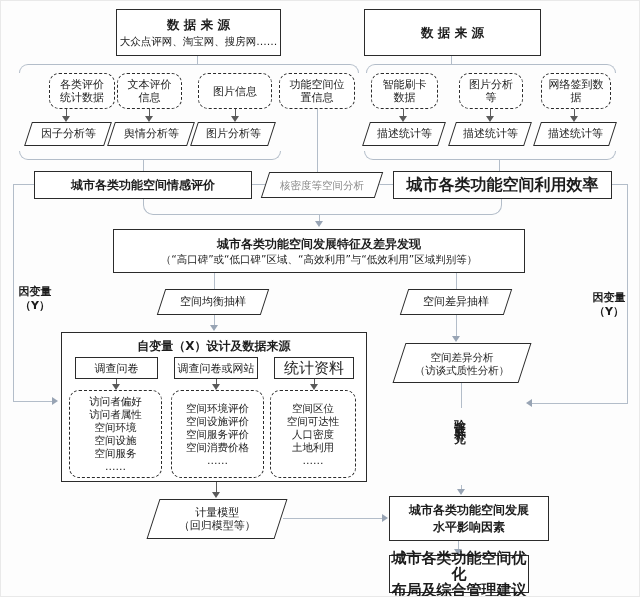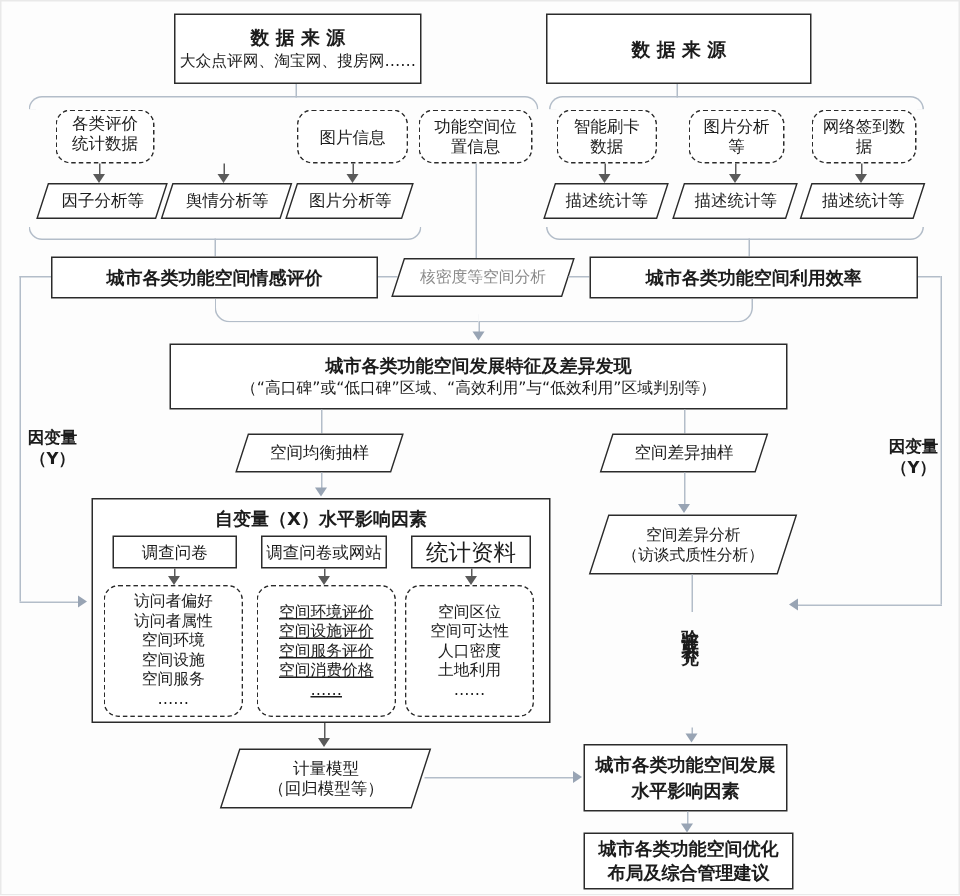--- a/index.html
+++ b/index.html
@@ -54,22 +54,25 @@
   </div>
   <div class="sbox" style="left:363px;top:8px;width:177px;height:47px;">
     <div class="src-title">数 据 来 源</div>
   </div>
 
   <div class="vl" style="left:196px;top:55px;height:9px;"></div>
   <div class="vl" style="left:450px;top:55px;height:9px;"></div>
   <div class="brace-up" style="left:18px;top:63px;width:340px;"></div>
   <div class="brace-up" style="left:365px;top:63px;width:250px;"></div>
 
-  <div class="dash" style="left:36px;top:72px;width:66px;height:36px;padding:0 8px;font-family:Liberation Mono, monospace;">
+  <div class="dash" style="left:48px;top:72px;width:66px;height:36px;padding:0 8px;">
       <span>各类评价统计数据</span>
+    </div>
+  <div class="dash" style="left:116px;top:72px;width:65px;height:36px;padding:0 8px;">
+      <span>文本评价信息</span>
     </div>
   <div class="dash" style="left:197px;top:72px;width:74px;height:36px;padding:0 8px;">
       <span>图片信息</span>
     </div>
   <div class="dash" style="left:278px;top:72px;width:76px;height:36px;padding:0 8px;">
       <span>功能空间位置信息</span>
     </div>
   <div class="dash" style="left:370px;top:72px;width:67px;height:36px;padding:0 8px;">
       <span>智能刷卡数据</span>
     </div>
@@ -121,21 +124,21 @@
 
   <div class="sbox" style="left:33px;top:170px;width:218px;height:28px;">
     <div class="t-bold" style="font-size:12px;">城市各类功能空间情感评价</div>
   </div>
   <div class="hl" style="left:251px;top:183px;width:13px;"></div>
   <div class="para" style="left:264px;top:171px;width:114px;height:26px;">
     <span class="gray-txt" style="font-size:10.5px;">核密度等空间分析</span>
   </div>
   <div class="hl" style="left:378px;top:183px;width:14px;"></div>
   <div class="sbox" style="left:392px;top:170px;width:219px;height:28px;">
-    <div class="t-bold" style="font-size:12px;">城市各类功能空间利用效率</div>
+    <div class="t-bold" style="font-size:16px;">城市各类功能空间利用效率</div>
   </div>
 
   <div class="elbow-l" style="left:142px;top:198px;width:176px;height:16px;"></div>
   <div class="elbow-r" style="left:318px;top:198px;width:183px;height:16px;"></div>
   <div class="vl" style="left:318px;top:213px;height:8px;"></div>
   <div class="ah-d" style="left:314px;top:220px;"></div>
 
   <div class="sbox" style="left:112px;top:228px;width:412px;height:44px;">
     <div class="t-bold" style="font-size:12px;line-height:16px;">城市各类功能空间发展特征及差异发现</div>
     <div style="font-size:10.5px;line-height:14px;">（“高口碑”或“低口碑”区域、“高效利用”与“低效利用”区域判别等）</div>
@@ -155,21 +158,21 @@
   <div class="para" style="left:403px;top:288px;width:104px;height:26px;">
       <span>空间差异抽样</span>
     </div>
 
   <div class="vl" style="left:213px;top:314px;height:11px;"></div>
   <div class="ah-d" style="left:209px;top:324px;"></div>
   <div class="vl" style="left:455px;top:314px;height:22px;"></div>
   <div class="ah-d" style="left:451px;top:335px;"></div>
 
   <div class="sbox" style="left:60px;top:331px;width:306px;height:150px;justify-content:flex-start;">
-    <div class="t-bold" style="font-size:12px;margin-top:5px;">自变量（X）水平影响因素</div>
+    <div class="t-bold" style="font-size:12px;margin-top:5px;">自变量（X）设计及数据来源</div>
   </div>
   <div class="sbox" style="left:74px;top:356px;width:83px;height:22px;">
       <div style="font-size:11px;">调查问卷</div>
     </div>
   <div class="sbox" style="left:173px;top:356px;width:84px;height:22px;">
       <div style="font-size:11px;">调查问卷或网站</div>
     </div>
   <div class="sbox" style="left:273px;top:356px;width:80px;height:22px;">
       <div style="font-size:15px;">统计资料</div>
     </div>
@@ -180,21 +183,21 @@
   <div class="ah-d dk" style="left:211px;top:383px;"></div>
   <div class="vl dk" style="left:313px;top:378px;height:6px;"></div>
   <div class="ah-d dk" style="left:309px;top:383px;"></div>
 
   <div class="dash pre" style="left:68px;top:389px;width:93px;height:88px;font-size:10.5px;line-height:13px;">访问者偏好
 访问者属性
 空间环境
 空间设施
 空间服务
 ……</div>
-  <div class="dash pre" style="left:170px;top:389px;width:93px;height:88px;font-size:10.5px;line-height:13px;text-decoration:underline;">空间环境评价
+  <div class="dash pre" style="left:170px;top:389px;width:93px;height:88px;font-size:10.5px;line-height:13px;">空间环境评价
 空间设施评价
 空间服务评价
 空间消费价格
 ……</div>
   <div class="dash pre" style="left:269px;top:389px;width:86px;height:88px;font-size:10.5px;line-height:13px;">空间区位
 空间可达性
 人口密度
 土地利用
 ……</div>
 
@@ -221,26 +224,26 @@
   <div class="vl dk" style="left:215px;top:481px;height:11px;"></div>
   <div class="ah-d dk" style="left:211px;top:491px;"></div>
   <div class="para" style="left:152px;top:498px;width:128px;height:40px;">
     <span class="pre" style="font-size:11px;">计量模型
 （回归模型等）</span>
   </div>
 
   <div class="hl" style="left:282px;top:517px;width:100px;"></div>
   <div class="ah-r" style="left:381px;top:513px;"></div>
 
-  <div class="sbox" style="left:388px;top:495px;width:136px;height:45px;">
+  <div class="sbox" style="left:388px;top:495px;width:160px;height:45px;">
     <div class="t-bold pre" style="font-size:12px;line-height:17px;">城市各类功能空间发展
 水平影响因素</div>
   </div>
 
   <div class="vl" style="left:457px;top:540px;height:9px;"></div>
   <div class="ah-d" style="left:453px;top:548px;"></div>
 
   <div class="sbox" style="left:388px;top:554px;width:140px;height:38px;">
-    <div class="t-bold pre" style="font-size:12px;line-height:16px;">城市各类功能空间优化
+    <div class="t-bold pre" style="font-size:15px;line-height:16px;">城市各类功能空间优化
 布局及综合管理建议</div>
   </div>
 
 </div>
 
 </body></html>

